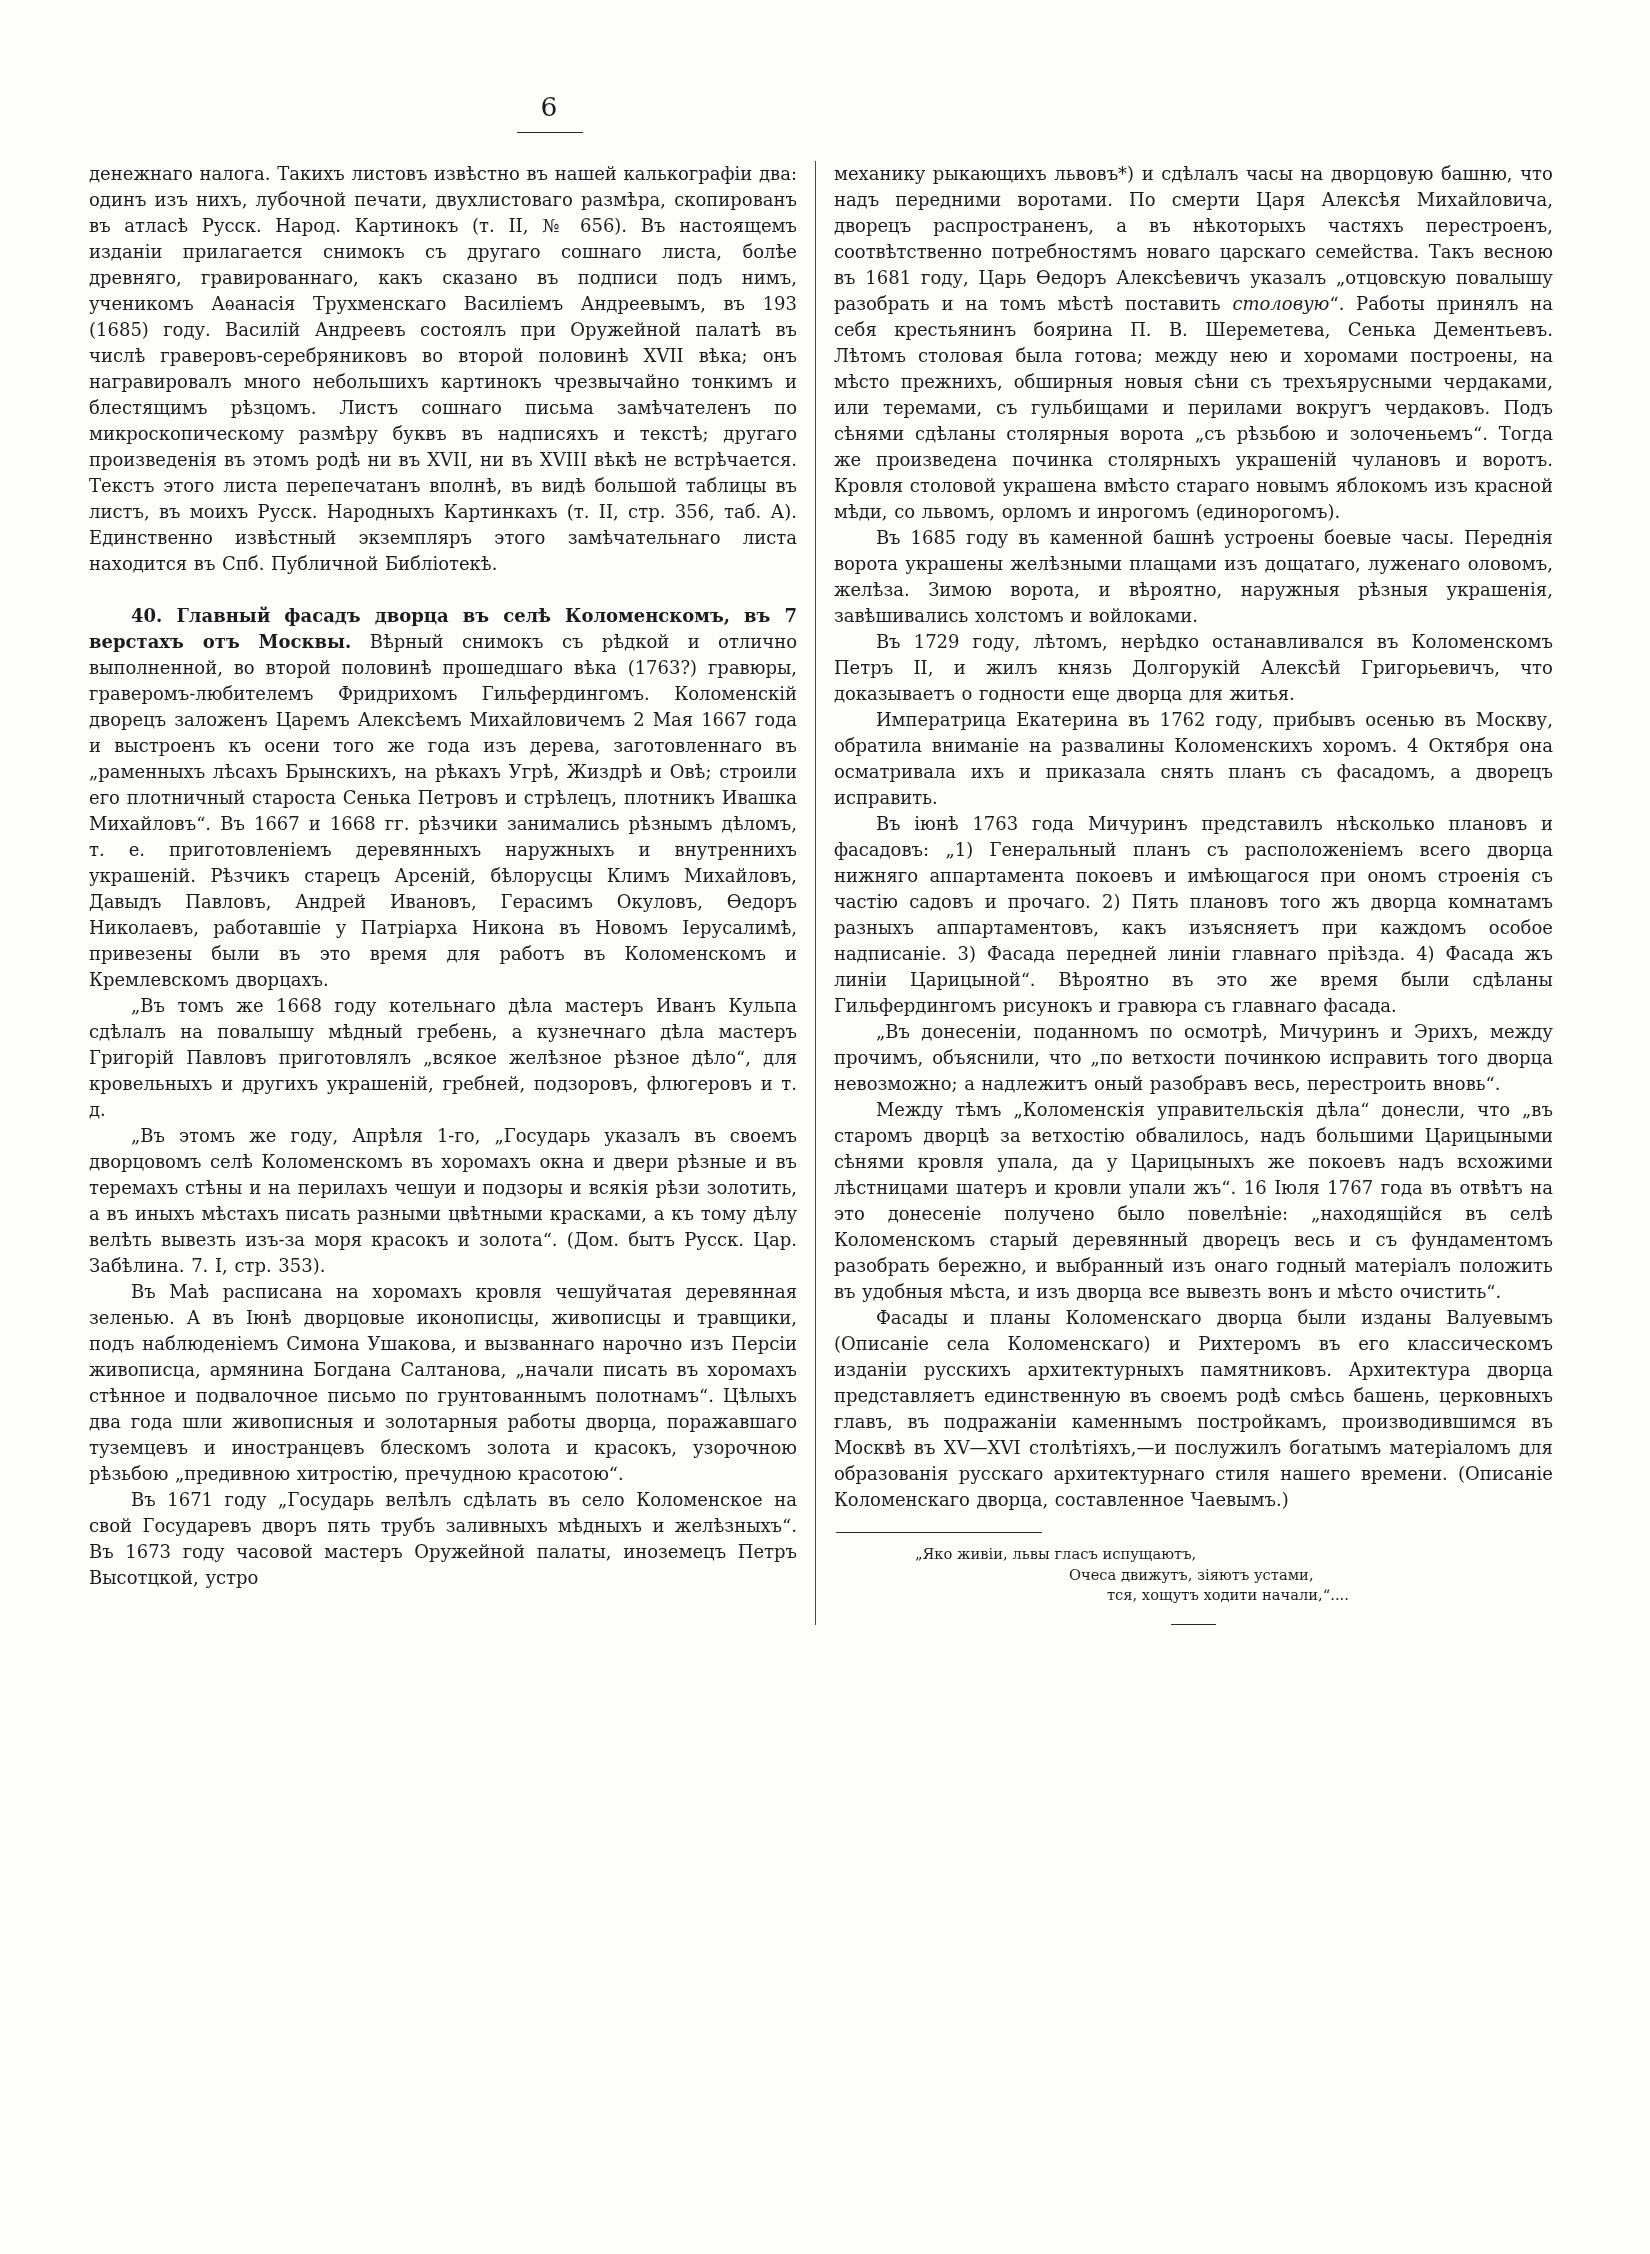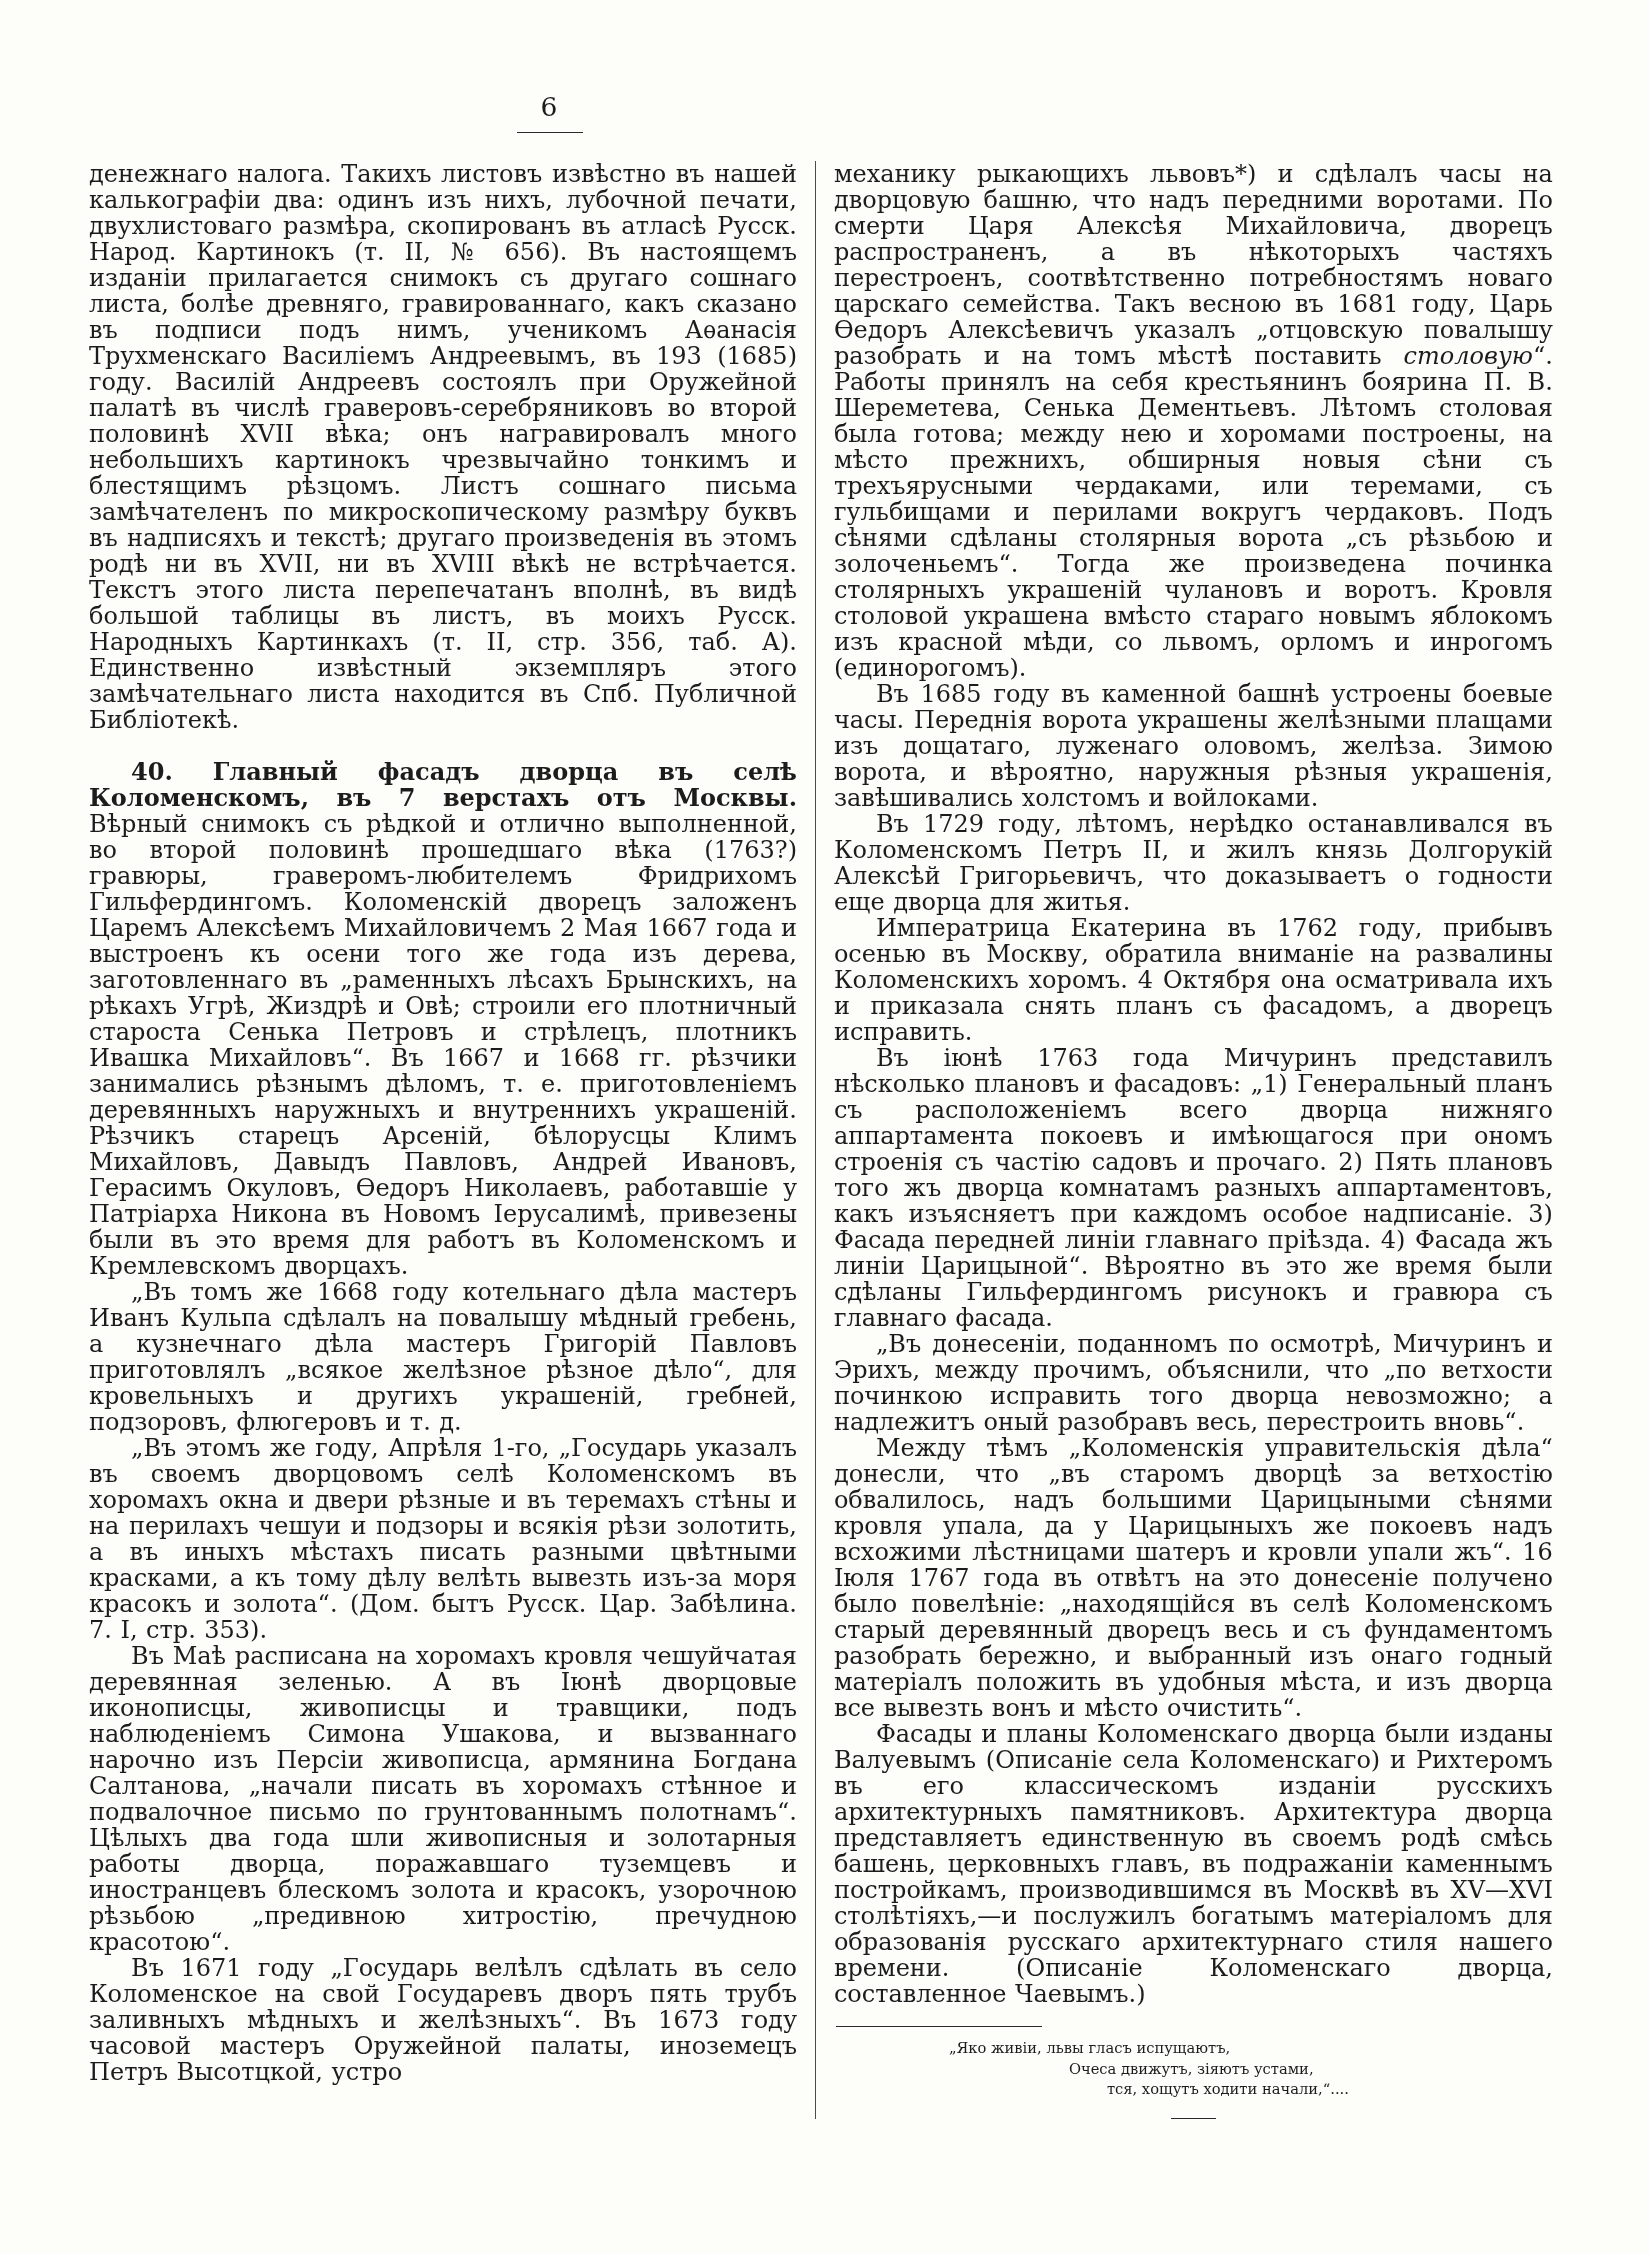--- a/index.html
+++ b/index.html
@@ -41,21 +41,21 @@
   .col { box-sizing: border-box; }
   .col-left  { width: 708px; }
   .col-right { width: 719px; }
   .divider {
     width: 0.9px;
     background: #4a4a4a;
     margin: 0 18px;
   }
   p {
     margin: 0;
-    font-size: 24px;
+    font-size: 18px;
     line-height: 26px;
     text-align: justify;
     text-indent: 42px;
     word-spacing: 0.9px;
   }
   p.noindent { text-indent: 0; }
   p.section { margin-top: 25.6px; }
   .bold { font-weight: bold; }
   .footnote { margin-top: 19px; }
   .footnote-rule {
@@ -67,21 +67,21 @@
     font-size: 14.7px;
     line-height: 20.3px;
     text-indent: 28px;
     text-align: justify;
   }
   .fn-verse { margin-top: 1.9px; }
   .fn-verse .verse-line {
     font-size: 14.7px;
     line-height: 20.3px;
   }
-  .verse-line.v0 { margin-left: 115px; }
+  .verse-line.v0 { margin-left: 81px; }
   .verse-line.v1 { margin-left: 235px; }
   .verse-line.v2 { margin-left: 273px; }
   .end-rule {
     width: 45px;
     border-top: 1.9px solid #2a2a2a;
     margin: 19px auto 0 auto;
   }
 </style>
 </head>
 <body>

